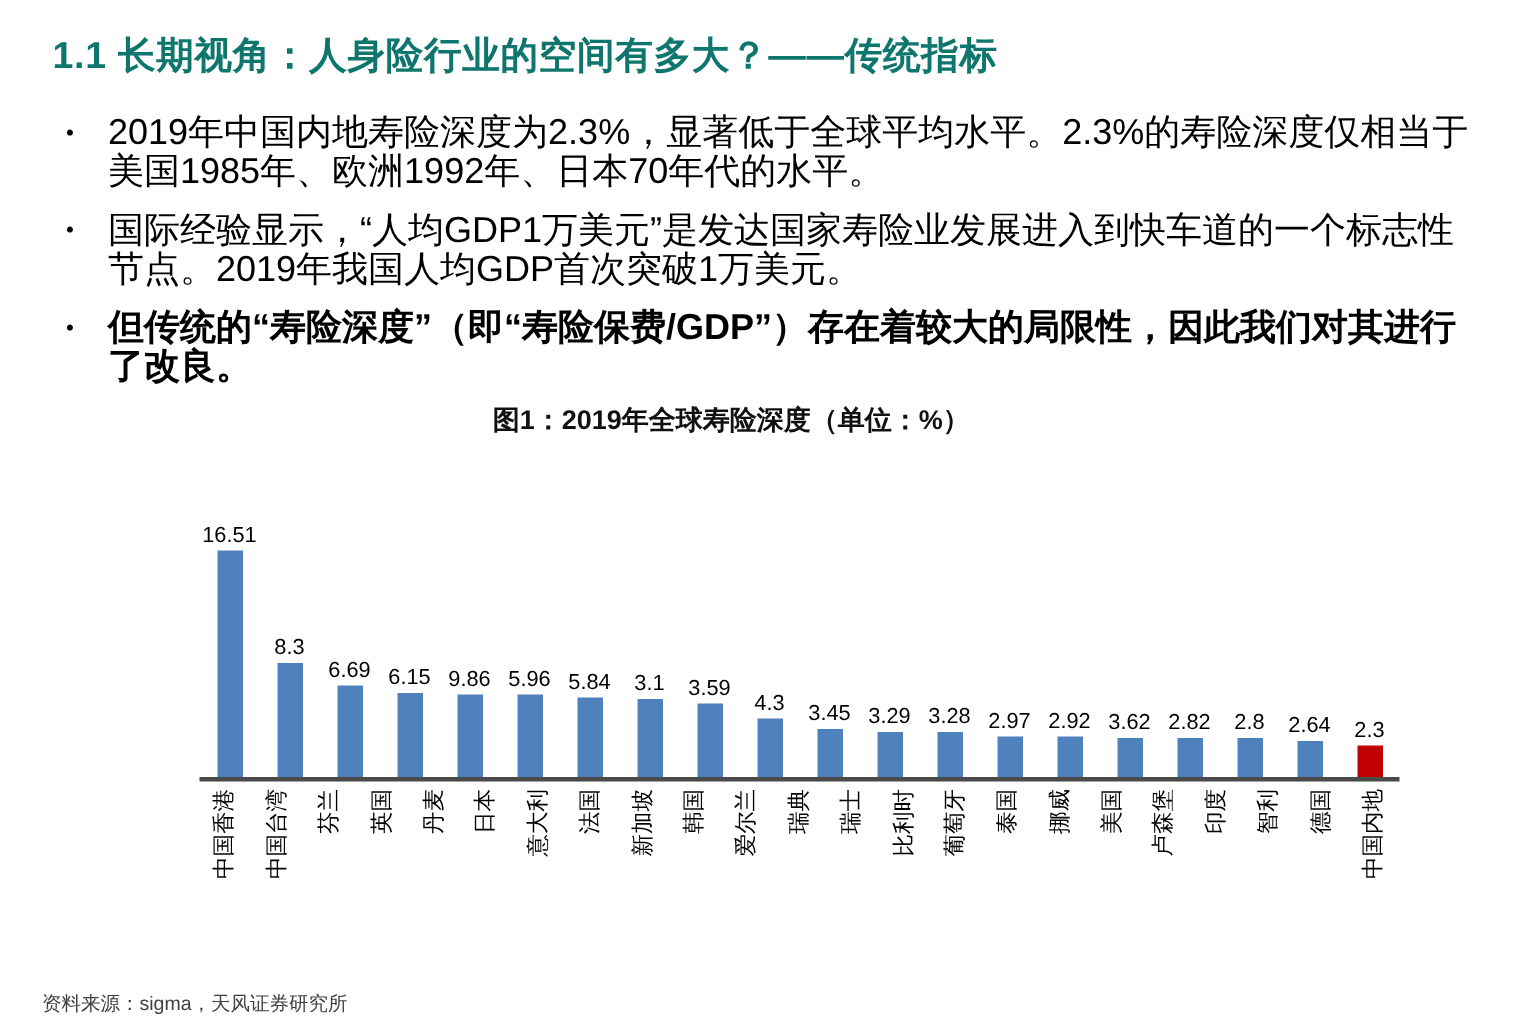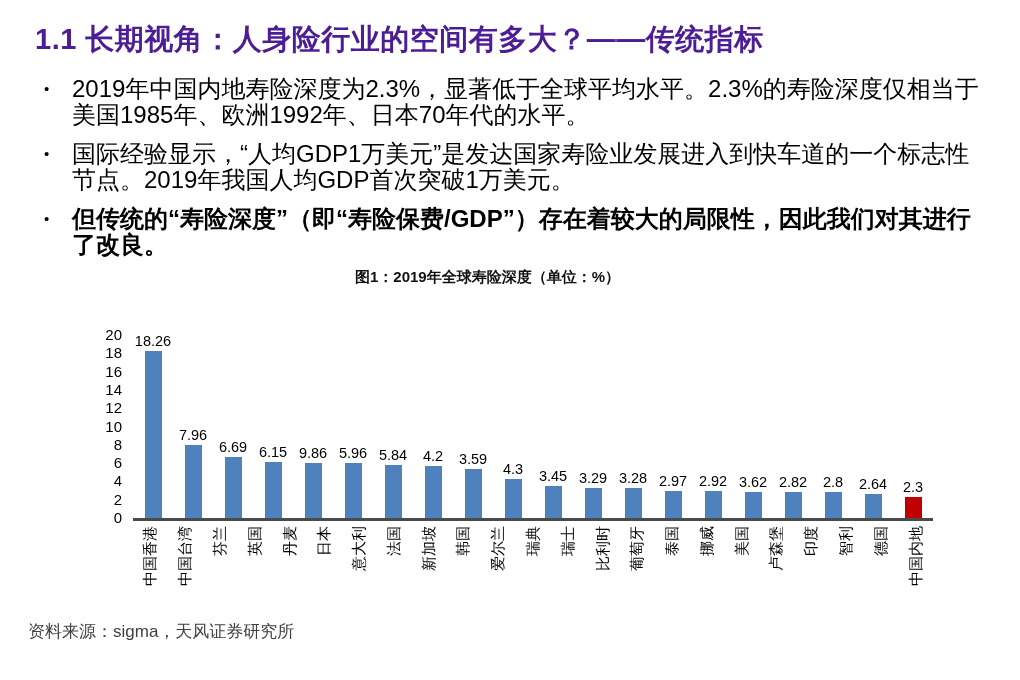--- a/index.html
+++ b/index.html
@@ -4,32 +4,32 @@
 <style>
   html,body{margin:0;padding:0;}
   body{
     width:1020px;height:680px;position:relative;background:#ffffff;
     font-family:"Liberation Sans","DejaVu Sans",sans-serif;color:#000;
     overflow:hidden;
   }
   
   .slide-title{
     position:absolute;left:35px;top:20px;width:960px;
-    font-size:29px;font-weight:bold;letter-spacing:.5px;color:#4c1d95;
+    font-size:25px;font-weight:bold;letter-spacing:.5px;color:#0f766e;
   }
   
   .bullets{position:absolute;left:44px;top:76px;width:946px;}
   .bullet-row{display:flex;margin-bottom:13px;}
   .bullet-marker{width:28px;flex:0 0 28px;font-size:15px;line-height:26px;color:#000;}
   .bullet-text{flex:1;font-size:24px;line-height:26px;color:#000;}
   .bullet-row.bold .bullet-text{font-weight:bold;}
   
   .chart-title{
     position:absolute;left:0;top:268px;width:975px;text-align:center;
-    font-size:15px;font-weight:bold;color:#111;
+    font-size:18px;font-weight:bold;color:#111;
   }
   .chart{position:absolute;left:0;top:335px;width:1020px;height:290px;}
   .yaxis{position:absolute;left:88px;top:0;width:34px;height:183px;}
   .ytick{
     position:absolute;right:0;width:34px;text-align:right;
     font-size:15px;line-height:16px;color:#000;
   }
   .plot{
     position:absolute;left:133px;top:0;width:800px;height:183px;
     border-bottom:3px solid #4a4a4a;
@@ -49,21 +49,21 @@
     display:flex;
   }
   .xlab{flex:1 1 0;position:relative;min-width:0;overflow:visible;}
   .xlab span{
     position:absolute;top:5px;right:calc(50% + 8px);
     transform-origin:100% 0;transform:rotate(-90deg);
     white-space:nowrap;font-size:15px;line-height:16px;color:#000;
   }
   
   .footer{
-    position:absolute;left:28px;top:620px;font-size:17px;color:#404040;
+    position:absolute;left:28px;top:660px;font-size:13px;color:#404040;
   }
 </style>
 </head>
 <body>
 
 <div class="slide-title">1.1 长期视角：人身险行业的空间有多大？——传统指标</div>
 
 <div class="bullets">
     <div class="bullet-row">
       <span class="bullet-marker">•</span>
@@ -75,41 +75,28 @@
     </div>
     <div class="bullet-row bold">
       <span class="bullet-marker">•</span>
       <span class="bullet-text">但传统的“寿险深度”（即“寿险保费/GDP”）存在着较大的局限性，因此我们对其进行了改良。</span>
     </div>
   </div>
 
 <div class="chart-title">图1：2019年全球寿险深度（单位：%）</div>
 
 <div class="chart">
-  <div class="yaxis">
-      <div class="ytick" style="top: -8px;">20</div>
-      <div class="ytick" style="top: 10.3px;">18</div>
-      <div class="ytick" style="top: 28.6px;">16</div>
-      <div class="ytick" style="top: 46.9px;">14</div>
-      <div class="ytick" style="top: 65.2px;">12</div>
-      <div class="ytick" style="top: 83.5px;">10</div>
-      <div class="ytick" style="top: 101.8px;">8</div>
-      <div class="ytick" style="top: 120.1px;">6</div>
-      <div class="ytick" style="top: 138.4px;">4</div>
-      <div class="ytick" style="top: 156.7px;">2</div>
-      <div class="ytick" style="top: 175px;">0</div>
-    </div>
   <div class="plot">
       <div class="col">
-        <span class="val">18.26</span>
-        <div class="bar" style="height: 167.079px; background: rgb(79, 129, 189);"></div>
-      </div>
-      <div class="col">
-        <span class="val">7.96</span>
-        <div class="bar" style="height: 72.834px; background: rgb(79, 129, 189);"></div>
+        <span class="val">16.51</span>
+        <div class="bar" style="height: 151.066px; background: rgb(79, 129, 189);"></div>
+      </div>
+      <div class="col">
+        <span class="val">8.3</span>
+        <div class="bar" style="height: 75.945px; background: rgb(79, 129, 189);"></div>
       </div>
       <div class="col">
         <span class="val">6.69</span>
         <div class="bar" style="height: 61.2135px; background: rgb(79, 129, 189);"></div>
       </div>
       <div class="col">
         <span class="val">6.15</span>
         <div class="bar" style="height: 56.2725px; background: rgb(79, 129, 189);"></div>
       </div>
       <div class="col">
@@ -118,21 +105,21 @@
       </div>
       <div class="col">
         <span class="val">5.96</span>
         <div class="bar" style="height: 54.534px; background: rgb(79, 129, 189);"></div>
       </div>
       <div class="col">
         <span class="val">5.84</span>
         <div class="bar" style="height: 53.436px; background: rgb(79, 129, 189);"></div>
       </div>
       <div class="col">
-        <span class="val">4.2</span>
+        <span class="val">3.1</span>
         <div class="bar" style="height: 52.155px; background: rgb(79, 129, 189);"></div>
       </div>
       <div class="col">
         <span class="val">3.59</span>
         <div class="bar" style="height: 49.3185px; background: rgb(79, 129, 189);"></div>
       </div>
       <div class="col">
         <span class="val">4.3</span>
         <div class="bar" style="height: 39.345px; background: rgb(79, 129, 189);"></div>
       </div>

